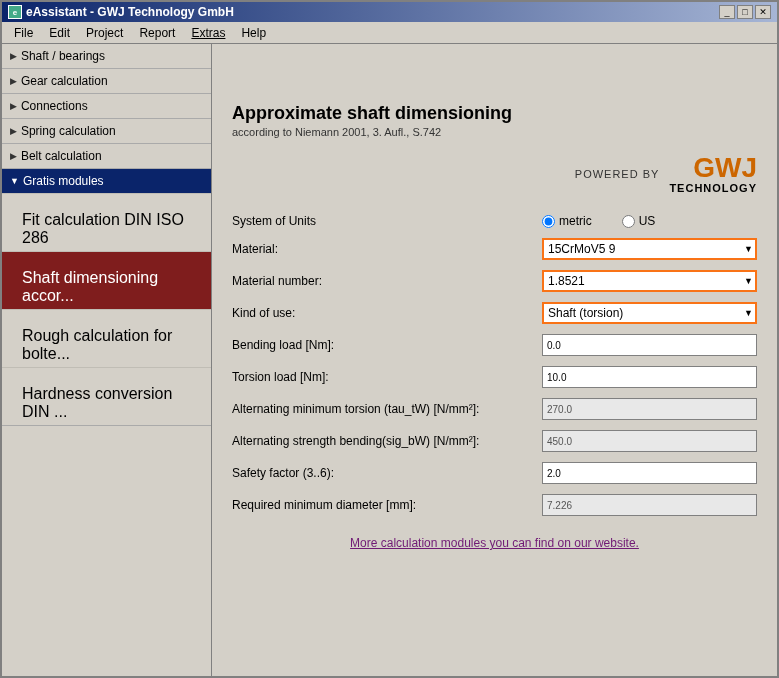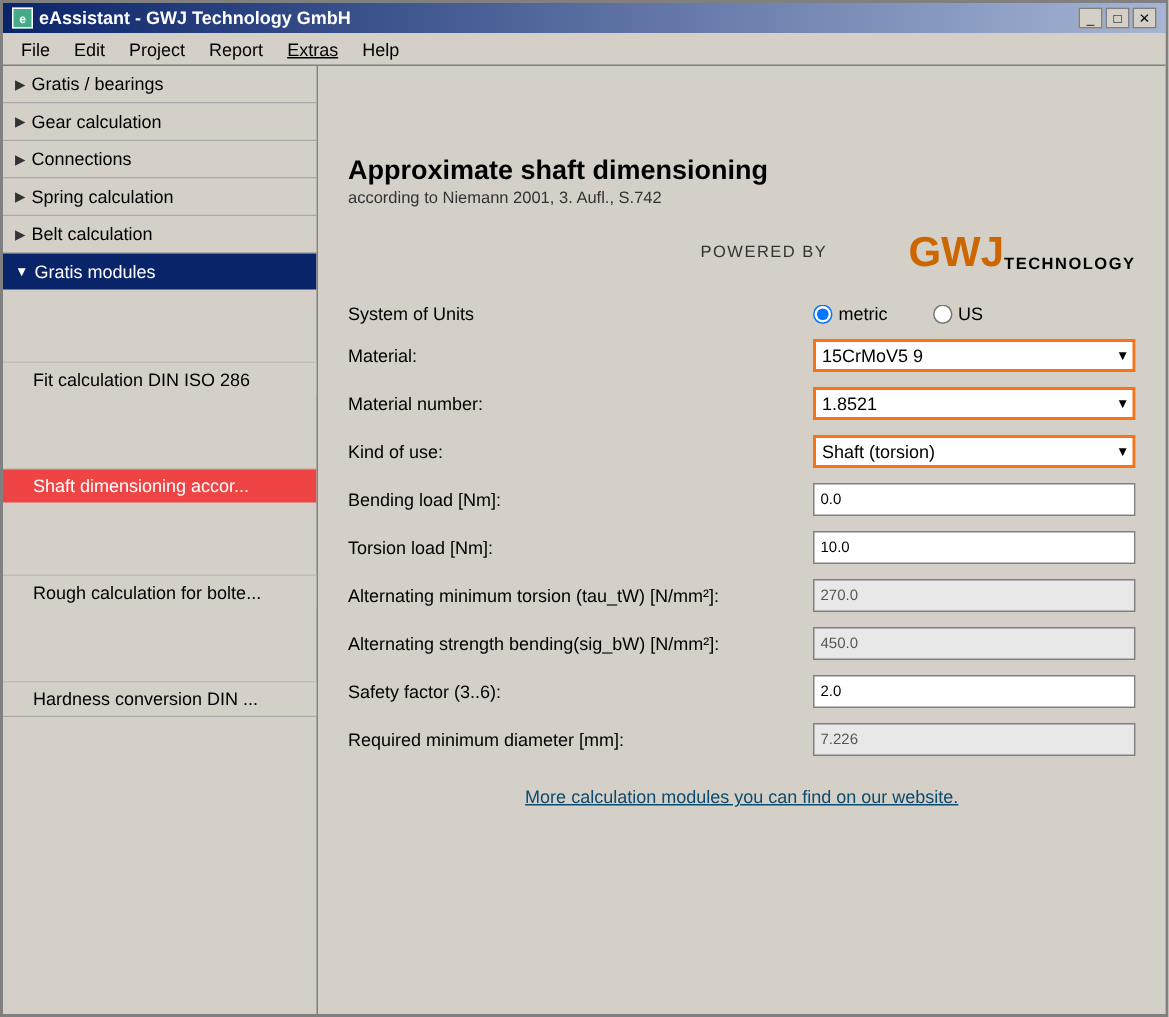--- a/index.html
+++ b/index.html
@@ -28,42 +28,42 @@
     
     .sidebar { width: 210px; background: #d4d0c8; border-right: 1px solid #808080; flex-shrink: 0; overflow-y: auto; }
     .sidebar-section { border-bottom: 1px solid #aaa; }
     .sidebar-header {
       display: flex; align-items: center; gap: 4px;
       padding: 5px 8px; font-size: 12px; cursor: pointer;
       background: #d4d0c8; color: black;
     }
     .sidebar-header .arrow { font-size: 9px; color: #333; }
     .sidebar-item {
-      padding: 4px 8px 4px 20px; font-size: 12px; cursor: pointer;
-      background: #d4d0c8; color: black; border-top: 1px solid #c0bdb5; margin-top: 48px;
-    }
-    .sidebar-item.active { background: #ef4444; color: white; }
+      padding: 17px 8px 4px 20px; font-size: 16px; cursor: pointer;
+      background: #d4d0c8; color: black; border-top: 1px solid #c0bdb5;
+    }
+    .sidebar-item.active { background: #7f1d1d; color: white; }
 
     
     .sidebar-gratis-header {
       display: flex; align-items: center; gap: 4px;
       padding: 5px 8px; font-size: 12px; cursor: pointer;
       background: #0a246a; color: white;
     }
     .sidebar-gratis-header .arrow { font-size: 9px; }
 
     
     .content-panel { flex: 1; background: #d4d0c8; padding: 16px 20px; overflow-y: auto; }
 
     .page-title { font-size: 18px; font-weight: bold; color: black; margin-bottom: 2px; margin-top: 43px; }
     .page-subtitle { font-size: 11px; color: #333; margin-bottom: 16px; }
 
     .powered-by-section { display: flex; align-items: center; justify-content: flex-end; margin-bottom: 20px; gap: 10px; }
     .powered-by-text { font-size: 11px; letter-spacing: 1px; color: #333; }
-    .gwj-logo { display: flex; flex-direction: row; align-items: flex-end; margin-left: 44px; }
+    .gwj-logo { display: flex; flex-direction: column; align-items: flex-end; }
     .gwj-letters { font-size: 28px; font-weight: bold; color: #cc6600; line-height: 1; }
     .gwj-tech { font-size: 11px; font-weight: bold; color: black; letter-spacing: 1px; }
 
     
     .form-section { }
     .form-row { display: flex; align-items: center; margin-bottom: 10px; }
     .form-label { width: 310px; font-size: 12px; color: black; flex-shrink: 0; }
     .form-control { flex: 1; }
 
     
@@ -87,21 +87,21 @@
 
     
     .form-input {
       width: 100%; padding: 2px 4px; font-size: 10px;
       background: #e8e8e8; border: 1px solid #808080; height: 22px;
       color: #555;
     }
     .form-input.editable { background: white; color: black; }
 
     .link-section { text-align: center; margin-top: 20px; }
-    .link-text { color: #0c4a6e; font-size: 12px; cursor: pointer; text-decoration: underline; }
+    .link-text { color: #701a75; font-size: 12px; cursor: pointer; text-decoration: underline; }
   </style>
 </head>
 <body>
 
 <div class="window">
 
   <div class="title-bar">
     <div class="title-bar-left">
       <div class="title-icon">e</div>
       <span>eAssistant - GWJ Technology GmbH</span>
@@ -122,21 +122,21 @@
     <span class="menu-item">Help</span>
   </div>
 
   <div class="main-content">
 
     <div class="sidebar">
 
       <div class="sidebar-section">
         <div class="sidebar-header">
           <span class="arrow">▶</span>
-          <span>Gratis / bearings</span>
+          <span>Shaft / bearings</span>
         </div>
       </div>
 
       <div class="sidebar-section">
         <div class="sidebar-header">
           <span class="arrow">▶</span>
           <span>Gear calculation</span>
         </div>
       </div>
 

